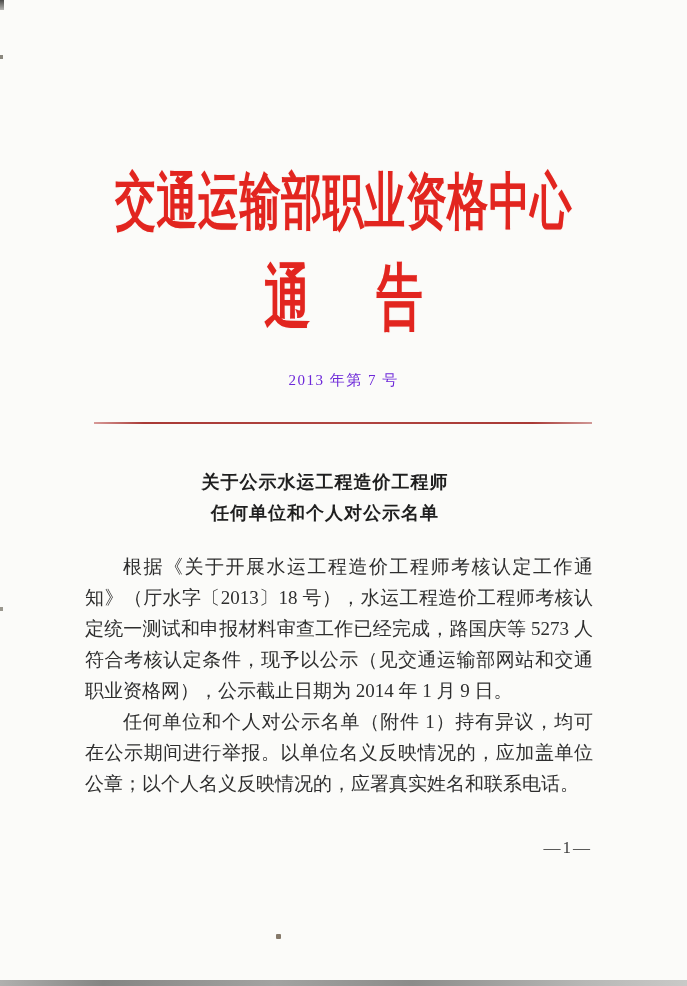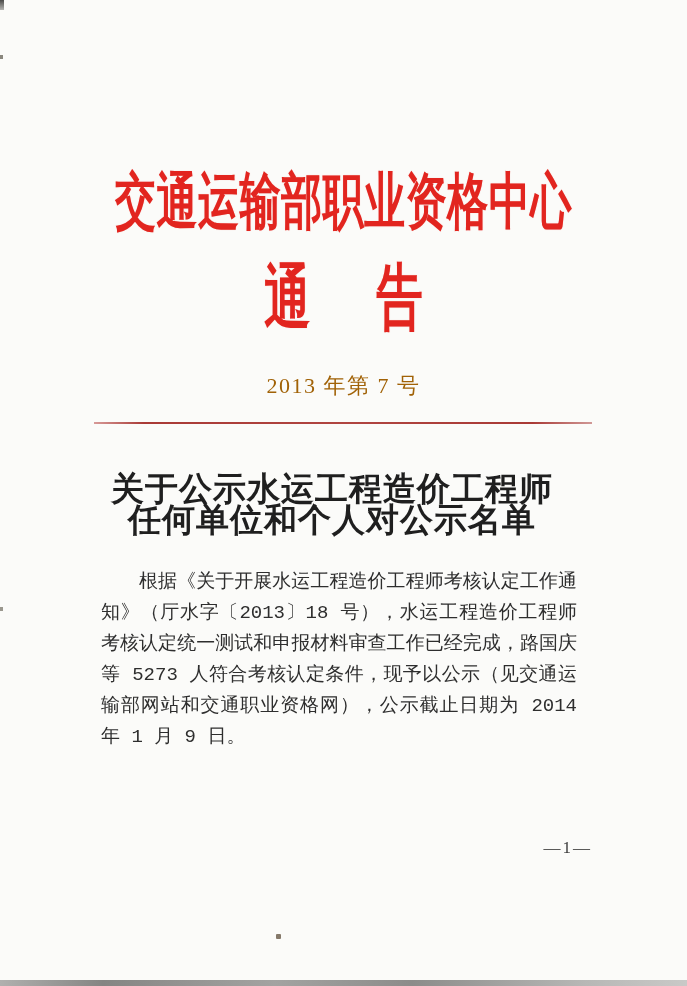--- a/index.html
+++ b/index.html
@@ -48,62 +48,61 @@
     color: #e2251f;
     transform: scaleX(0.66);
     text-shadow: 0 0 1px rgba(226, 37, 31, 0.35);
   }
   .issue-number {
     position: absolute;
     top: 371px;
     left: 0;
     width: 687px;
     text-align: center;
-    font-size: 22px;
+    font-size: 15px;
     letter-spacing: 1.5px;
-    color: #a16207;
+    color: #6d28d9;
   }
   .red-rule {
     position: absolute;
     top: 422px;
     left: 94px;
     width: 498px;
     height: 2px;
     background: linear-gradient(to right, #d79a98, #a93a36 10%, #b04541 50%, #a93a36 88%, #d09896);
   }
   .notice-title {
     position: absolute;
     top: 459px;
     left: 0;
     width: 634px;
-    margin: 15px;
+    margin: 8px;
     text-align: center;
     font-weight: bold;
-    font-size: 33px;
+    font-size: 18px;
     line-height: 31px;
     color: #1f1f1f;
   }
   .notice-title .line {
     display: block;
     letter-spacing: 1px;
   }
   .body-text {
     position: absolute;
     top: 551px;
     left: 85px;
     width: 508px;
     font-size: 19px;
     line-height: 31px;
     text-align: justify;
     color: #2e2e2e;
   }
   .body-text p {
-    margin: 16px;
+    margin: 0;
     text-indent: 2em;
-    font-family: Liberation Mono, monospace;
   }
   .page-number {
     position: absolute;
     top: 838px;
     right: 95px;
     font-size: 17px;
     letter-spacing: 2px;
     color: #3c3c3c;
   }
   
@@ -150,20 +149,21 @@
 
   <div class="red-rule"></div>
 
   <h2 class="notice-title">
     <span class="line">关于公示水运工程造价工程师</span>
     <span class="line">任何单位和个人对公示名单</span>
   </h2>
 
   <div class="body-text">
     <p>根据《关于开展水运工程造价工程师考核认定工作通知》（厅水字〔2013〕18 号），水运工程造价工程师考核认定统一测试和申报材料审查工作已经完成，路国庆等 5273 人符合考核认定条件，现予以公示（见交通运输部网站和交通职业资格网），公示截止日期为 2014 年 1 月 9 日。</p>
+    <p>任何单位和个人对公示名单（附件 1）持有异议，均可在公示期间进行举报。以单位名义反映情况的，应加盖单位公章；以个人名义反映情况的，应署真实姓名和联系电话。</p>
   </div>
 
   <div class="page-number">—1—</div>
 
   <div class="speck speck-top-left"></div>
   <div class="speck speck-left-edge"></div>
   <div class="speck speck-left-edge2"></div>
   <div class="speck speck-mid"></div>
   <div class="bottom-strip"></div>
 

